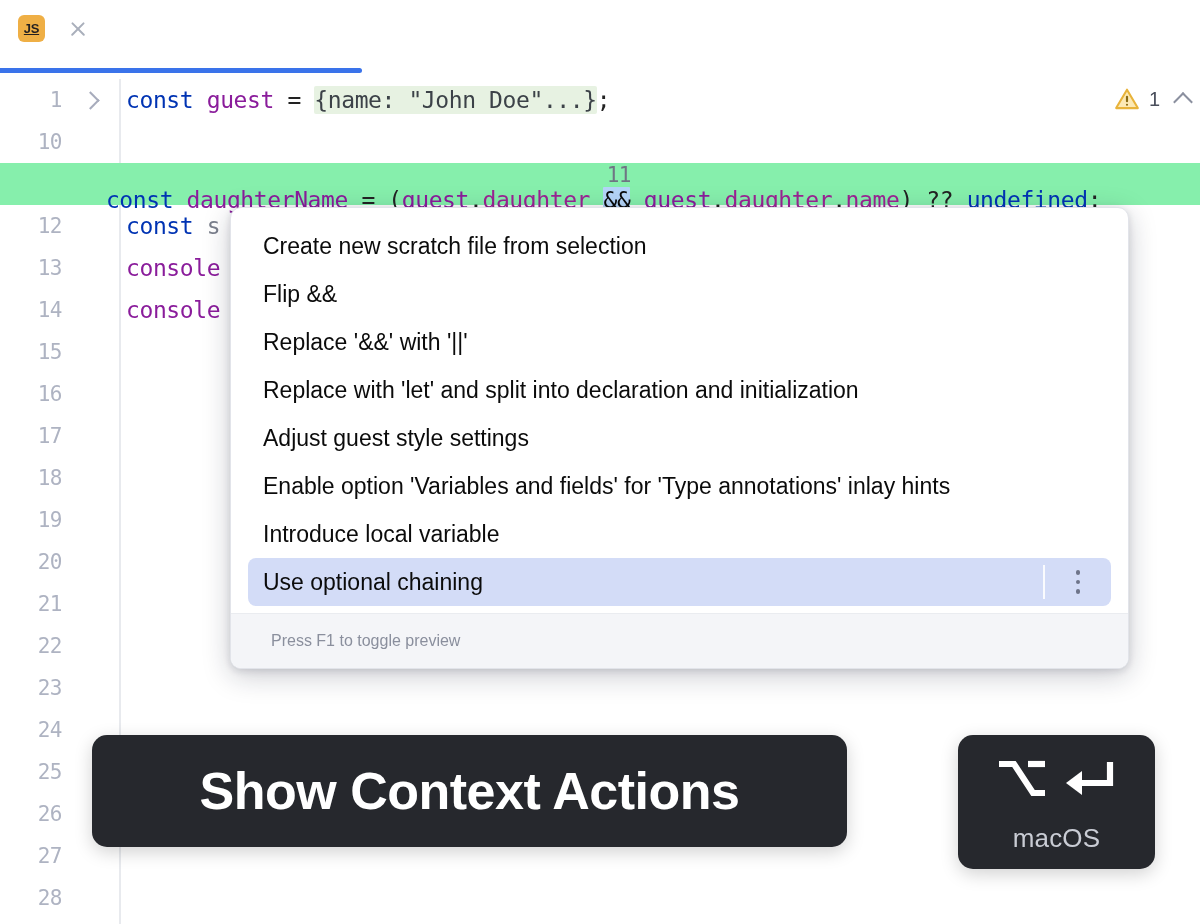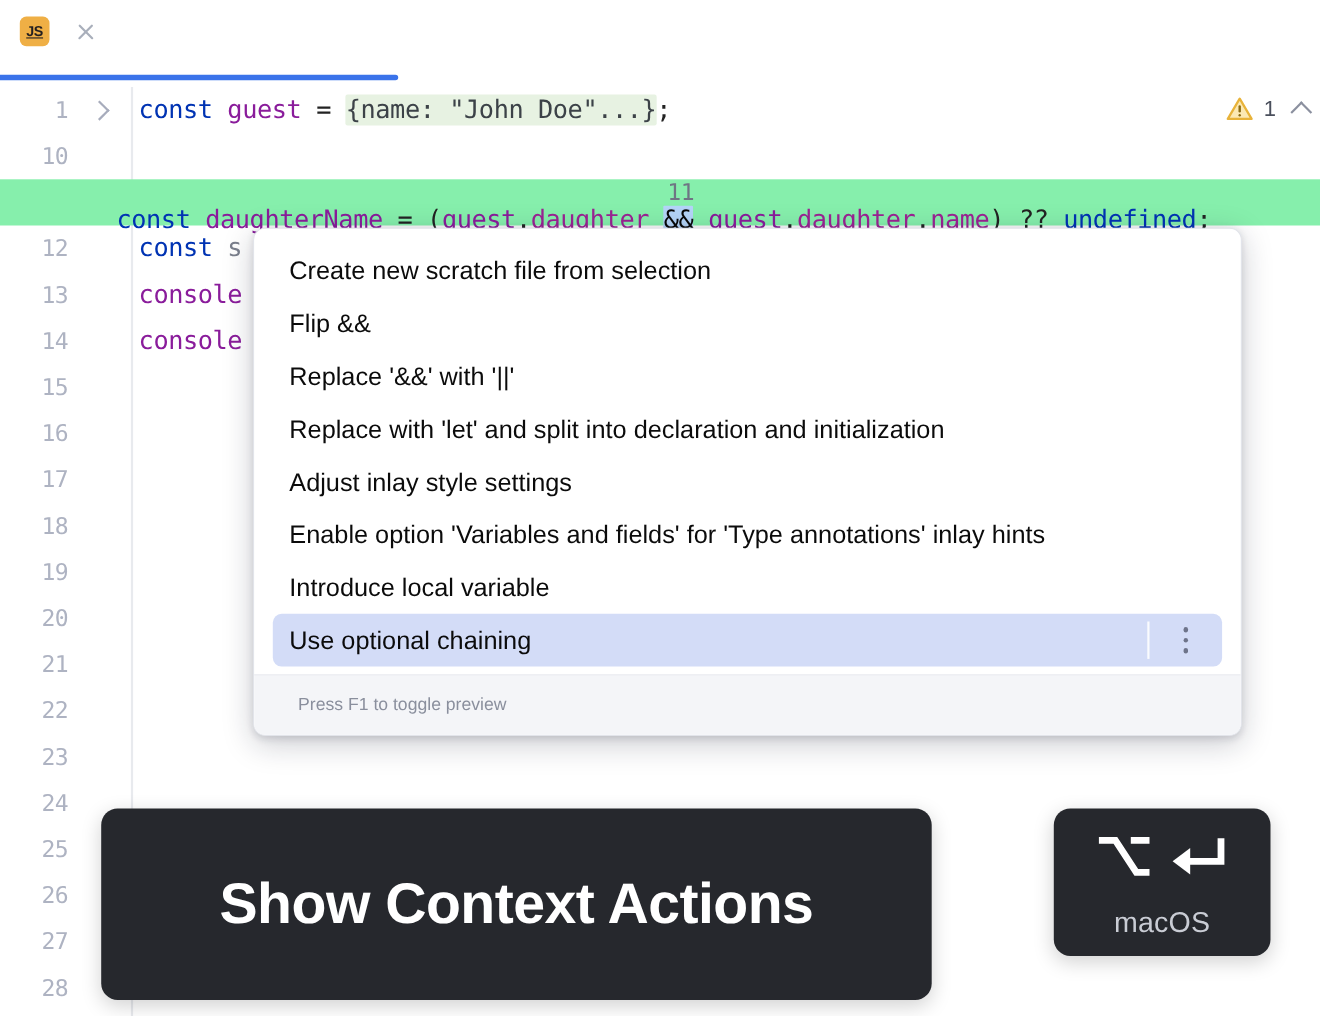--- a/index.html
+++ b/index.html
@@ -242,21 +242,21 @@
     align-items: center;
     padding-left: 40px;
     font-size: 16px;
     color: #8A8F9D;
   }
 
   
   .action-badge {
     position: absolute;
     left: 92px; top: 735px;
-    width: 755px; height: 174px;
+    width: 755px; height: 112px;
     background: #26282D;
     border-radius: 15px;
     display: flex;
     align-items: center;
     justify-content: center;
     box-shadow: 0 5px 18px rgba(0,0,0,0.18);
   }
   .action-badge-text {
     font-size: 52px;
     font-weight: bold;
@@ -428,21 +428,21 @@
         <div class="menu-item">
           <span class="label">Flip &amp;&amp;</span>
         </div>
         <div class="menu-item">
           <span class="label">Replace '&amp;&amp;' with '||'</span>
         </div>
         <div class="menu-item">
           <span class="label">Replace with 'let' and split into declaration and initialization</span>
         </div>
         <div class="menu-item">
-          <span class="label">Adjust inlay style settings</span>
+          <span class="label">Adjust guest style settings</span>
         </div>
         <div class="menu-item">
           <span class="label">Enable option 'Variables and fields' for 'Type annotations' inlay hints</span>
         </div>
         <div class="menu-item">
           <span class="label">Introduce local variable</span>
         </div>
         <div class="menu-item selected">
           <span class="label">Use optional chaining</span>
           <div class="item-divider"></div>

